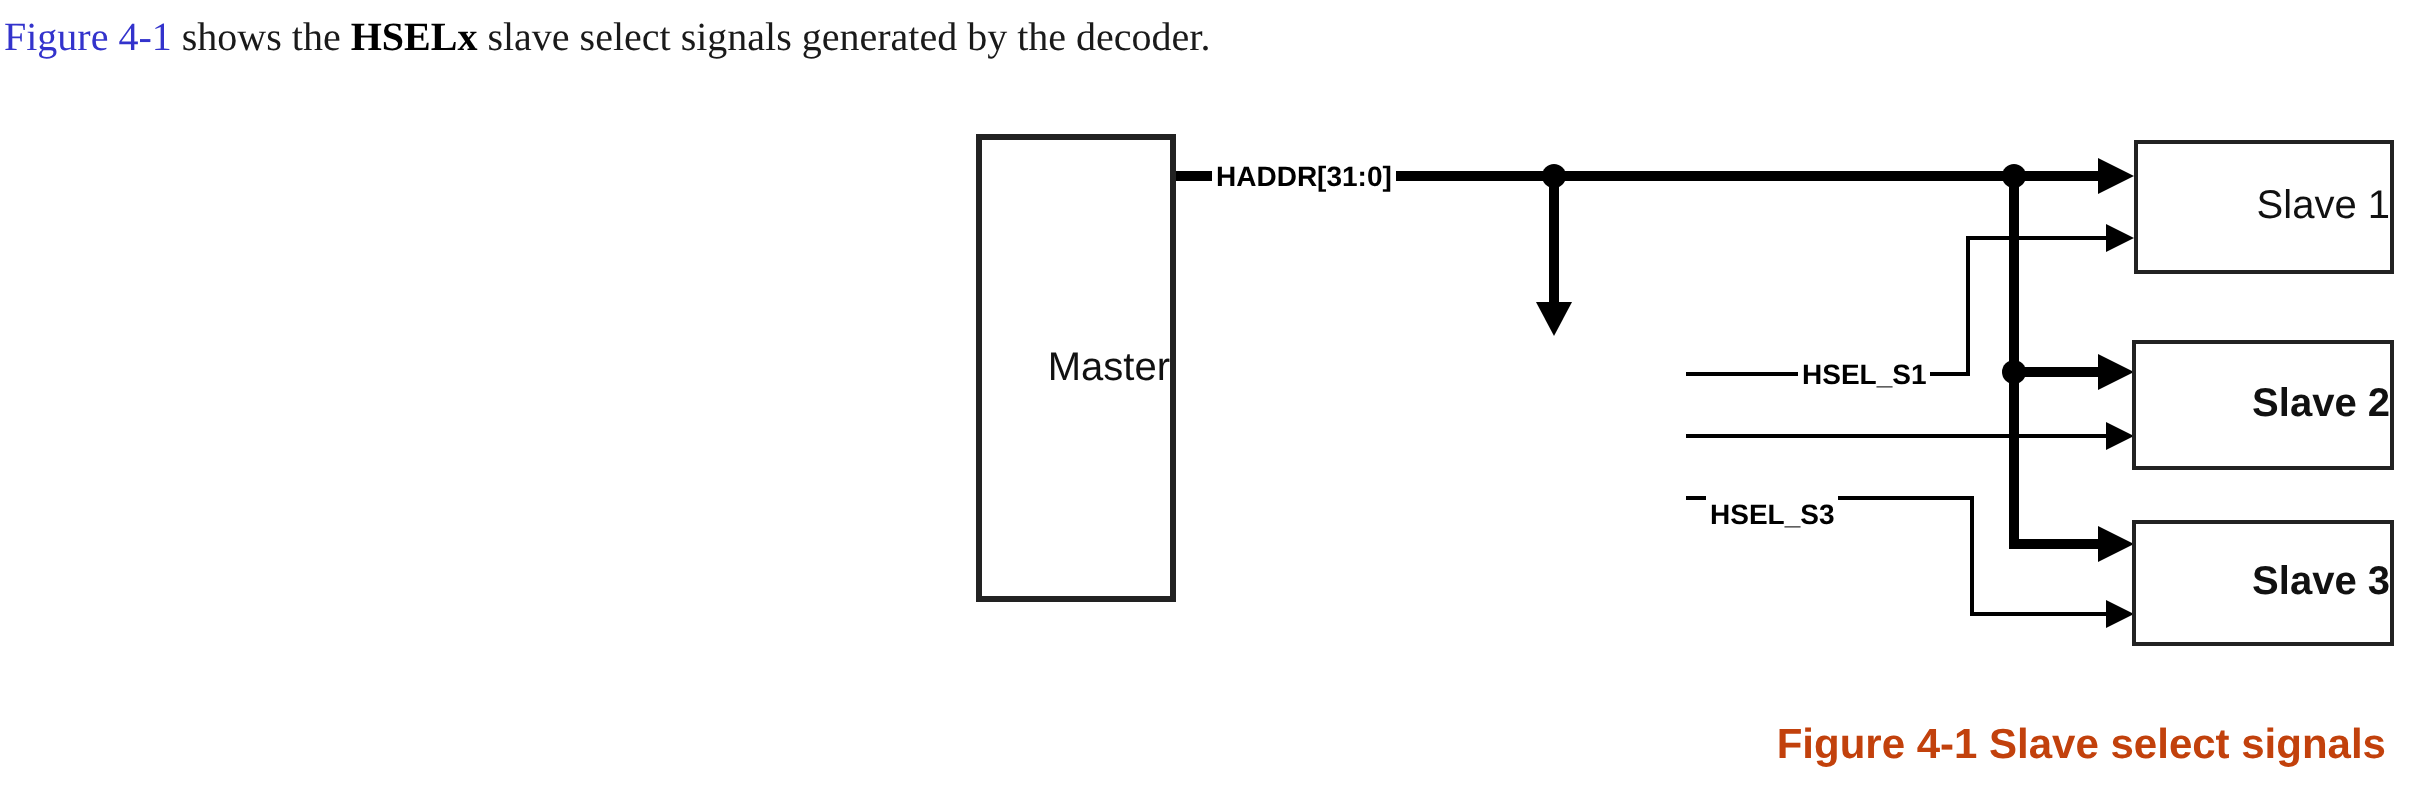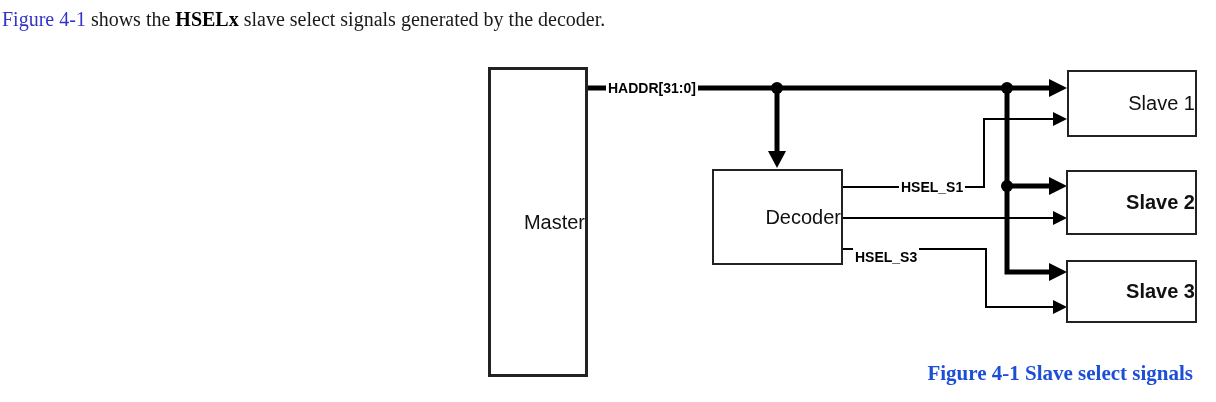--- a/index.html
+++ b/index.html
@@ -34,21 +34,21 @@
     background:#ffffff;
     border:2px solid #222222;
     box-sizing:border-box;
     display:flex;
     align-items:center;
     justify-content:flex-end;
     font-size:20px;
     color:#111111;
     z-index:2;
   }
-  .master{ left:488px; top:67px;  width:100px; height:310px; border-width:3px; }
+  .master{ left:488px; top:67px;  width:100px; height:234px; border-width:3px; }
   .decoder{ left:712px; top:169px; width:131px; height:96px; }
   .slave1{ left:1067px; top:70px;  width:130px; height:67px; }
   .slave2{ left:1066px; top:170px; width:131px; height:65px;font-weight:bold; }
   .slave3{ left:1066px; top:260px; width:131px; height:63px;font-weight:bold; }
 
   
   .sig{
     position:absolute;
     z-index:3;
     background:#ffffff;
@@ -64,24 +64,23 @@
   .hsel1  { left:899px; top:176px; }
   .hsel2  { left:853px; top:207px; }
   .hsel3  { left:853px; top:246px; }
 
   
   .caption{
     position:absolute;
     right:23px; top:361px;
     font-size:21px;
     font-weight:bold;
-    color:#1d4ed8;
+    color:#c2410c;
     z-index:3;
     white-space:nowrap;
-    font-family:Liberation Serif, serif;
   }
 </style>
 </head>
 <body>
 
 <div class="page">
 
   <p class="intro"><a class="link">Figure 4-1</a><span> shows the </span><strong>HSELx</strong><span> slave select signals generated by the decoder.</span></p>
 
   <svg class="wires" width="1216" height="402" viewBox="0 0 1216 402">
@@ -110,23 +109,20 @@
     <polygon points="1067,307 1053,300 1053,314" fill="#000"></polygon>
 
     <circle cx="777" cy="88" r="6" fill="#000"></circle>
     <circle cx="1007" cy="88" r="6" fill="#000"></circle>
     <circle cx="1007" cy="186" r="6" fill="#000"></circle>
   </svg>
 
   <div class="block master">
     <span>Master</span>
   </div>
-  <div class="block decoder">
-    <span>Decoder</span>
-  </div>
   <div class="block slave1">
     <span>Slave 1</span>
   </div>
   <div class="block slave2">
     <span>Slave 2</span>
   </div>
   <div class="block slave3">
     <span>Slave 3</span>
   </div>
 

